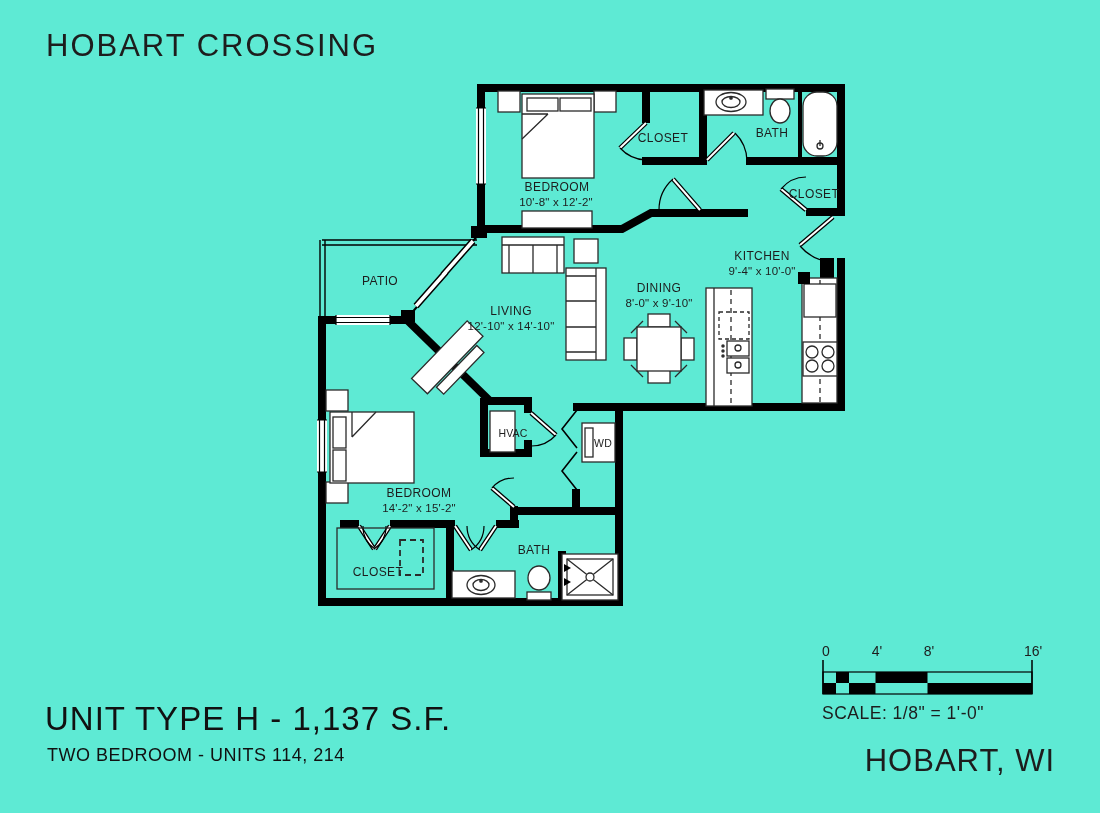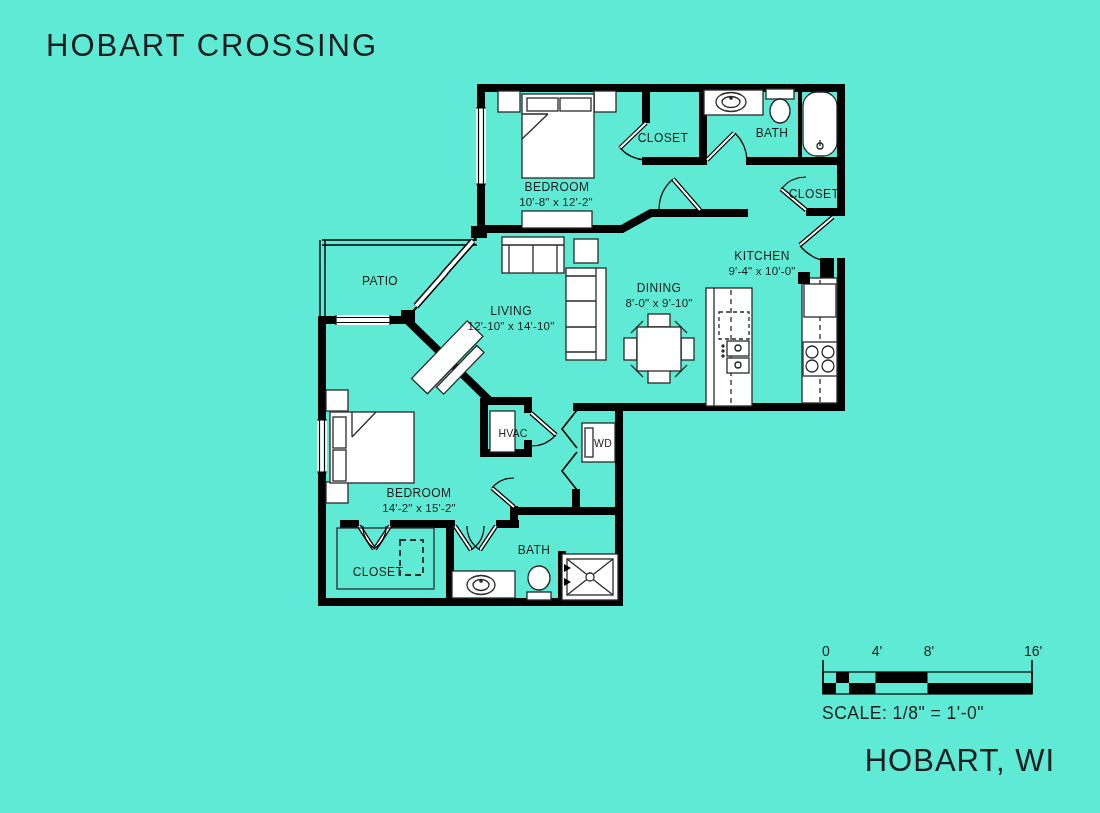--- a/index.html
+++ b/index.html
@@ -291,14 +291,16 @@
         <rect x="823" y="683" width="13" height="11"></rect>
         <rect x="849" y="683" width="26.5" height="11"></rect>
         <rect x="927.5" y="683" width="104.5" height="11"></rect>
       </g>
       <text class="scale-caption" x="822" y="719">SCALE: 1/8" = 1'-0"</text>
     </g>
 
     <text class="location-label" x="1055" y="771" text-anchor="end">HOBART, WI</text>
   </svg>
 
+  <div class="unit-title">UNIT TYPE H - 1,137 S.F.</div>
+  <div class="unit-subtitle">TWO BEDROOM - UNITS 114, 214</div>
 
 </div>
 
 </body></html>

